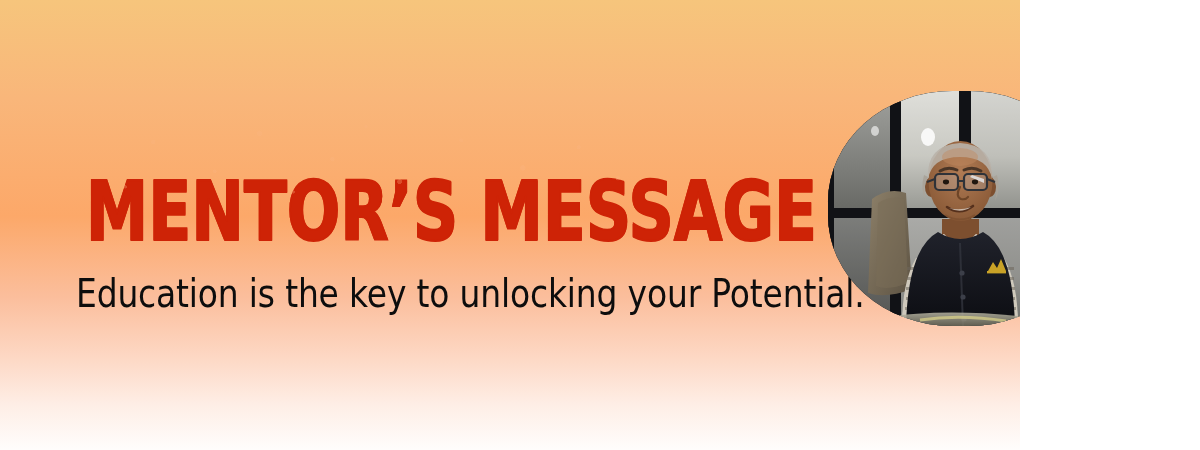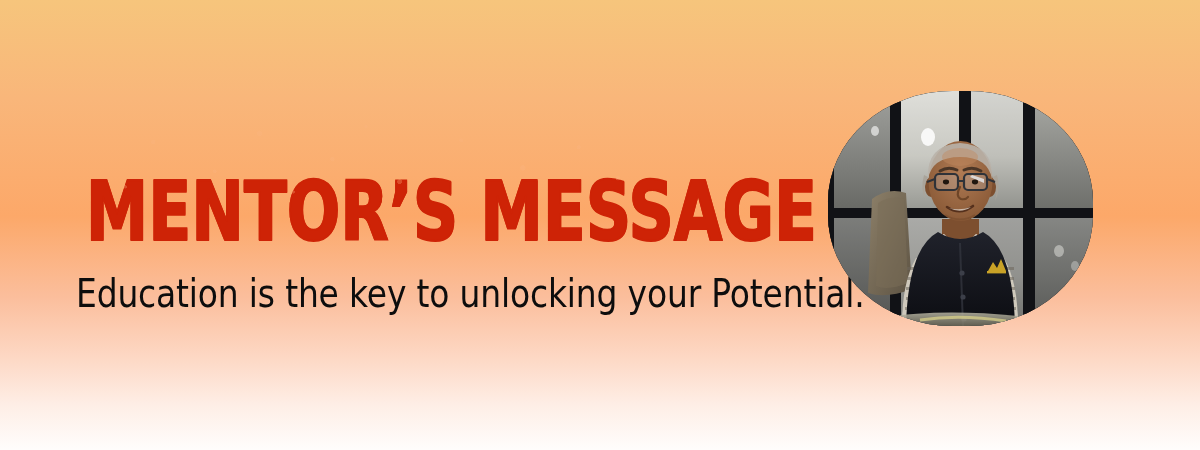--- a/index.html
+++ b/index.html
@@ -2,21 +2,21 @@
 <html><head>
 <meta charset="utf-8">
 <style>
   html, body {
     margin: 0;
     padding: 0;
     background: #ffffff;
   }
   #banner {
     position: relative;
-    width: 1200px;
+    width: 1020px;
     height: 450px;
     overflow: hidden;
     font-family: "Liberation Sans", sans-serif;
     background: linear-gradient(180deg,
         #F6C57C 0%,
         #F9B67A 22%,
         #FCA869 48%,
         #FBBE9C 66%,
         #FDD9C6 80%,
         #FEEEE6 90%,

